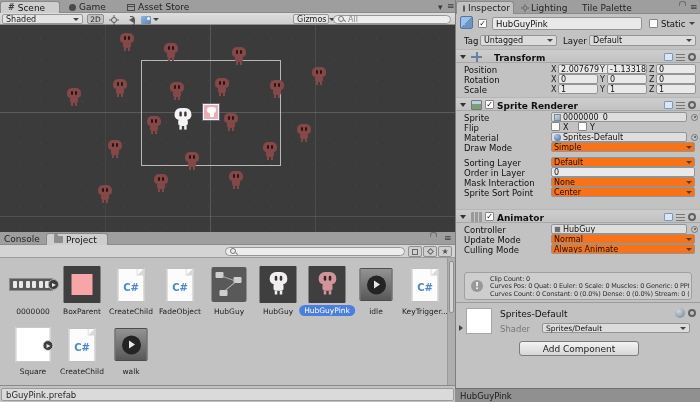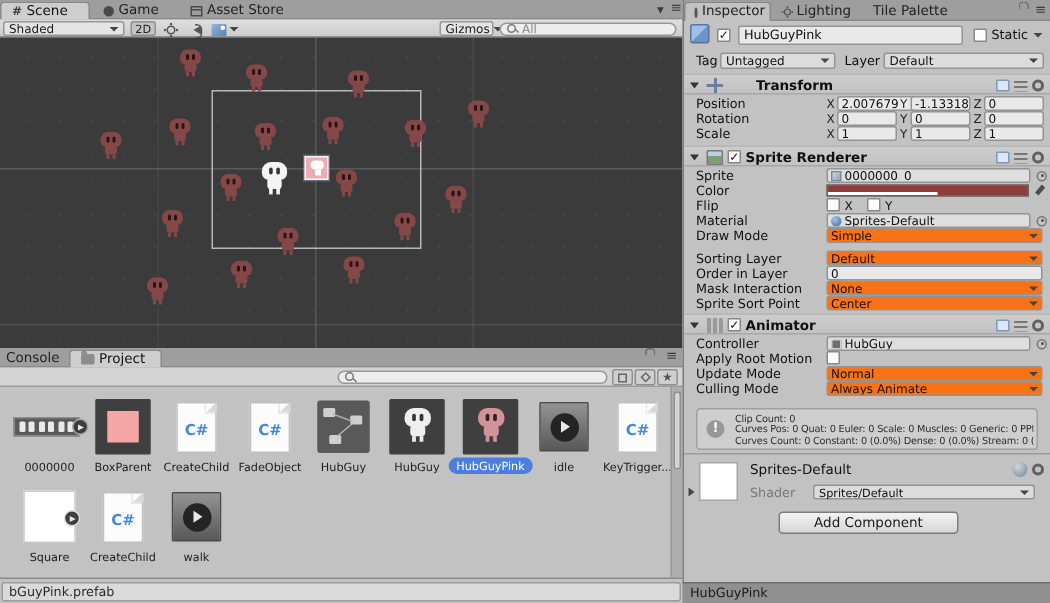--- a/index.html
+++ b/index.html
@@ -566,21 +566,21 @@
     </div>
     <div class="ilabel" style="left:107px;top:36px">Layer</div>
     <div class="idd" style="left:133px;top:35px;width:107px;height:11px">
       <span>Default</span>
         <i class="darr"></i>
     </div>
 
     <div class="chead" style="top:49px">
       <i class="foldarrow"></i>
       <i class="cicon tr"></i>
-      <span class="ctitle" style="left:48px">Transform</span>
+      <span class="ctitle" style="left:38px">Transform</span>
       <span class="hicons">
           <i class="hic hic-doc"></i>
           <i class="hic hic-preset"></i>
           <i class="hic-gear"></i>
         </span>
     </div>
     <div class="rows" style="top:64px">
         <div class="prow">
           <span class="lbl">Position</span>
           <span class="axl" style="left:95px">X</span>
@@ -624,25 +624,20 @@
     <div class="rows" style="top:112px">
         <div class="prow">
           <span class="lbl">Sprite</span>
           <span class="fld obj" style="left:95px;right:13px">
             <i class="mini mini-sprite"></i>
             <span>0000000_0</span>
           </span>
           <i class="picker"></i>
         </div>
         <div class="prow">
-          <span class="lbl">Color</span>
-          <span class="swatch" style="background:#8b3e3e"></span>
-          <i class="dropper"></i>
-        </div>
-        <div class="prow">
           <span class="lbl">Flip</span>
           <span class="cb" style="left:95px;top:0"></span>
           <span class="cblab" style="left:107px">X</span>
           <span class="cb" style="left:122px;top:0"></span>
           <span class="cblab" style="left:134px">Y</span>
         </div>
         <div class="prow">
           <span class="lbl">Material</span>
           <span class="fld obj" style="left:95px;right:13px">
             <i class="mini mini-material"></i>
@@ -698,24 +693,20 @@
     <div class="rows" style="top:224px">
         <div class="prow">
           <span class="lbl">Controller</span>
           <span class="fld obj" style="left:95px;right:13px">
             <i class="mini mini-controller"></i>
             <span>HubGuy</span>
           </span>
           <i class="picker"></i>
         </div>
         <div class="prow">
-          <span class="lbl">Apply Root Motion</span>
-          <span class="cb" style="left:95px;top:0"></span>
-        </div>
-        <div class="prow">
           <span class="lbl">Update Mode</span>
           <span class="fld dd2" style="left:95px;right:5px">
             <span>Normal</span>
             <i class="darr"></i>
           </span>
         </div>
         <div class="prow">
           <span class="lbl">Culling Mode</span>
           <span class="fld dd2" style="left:95px;right:5px">
             <span>Always Animate</span>

